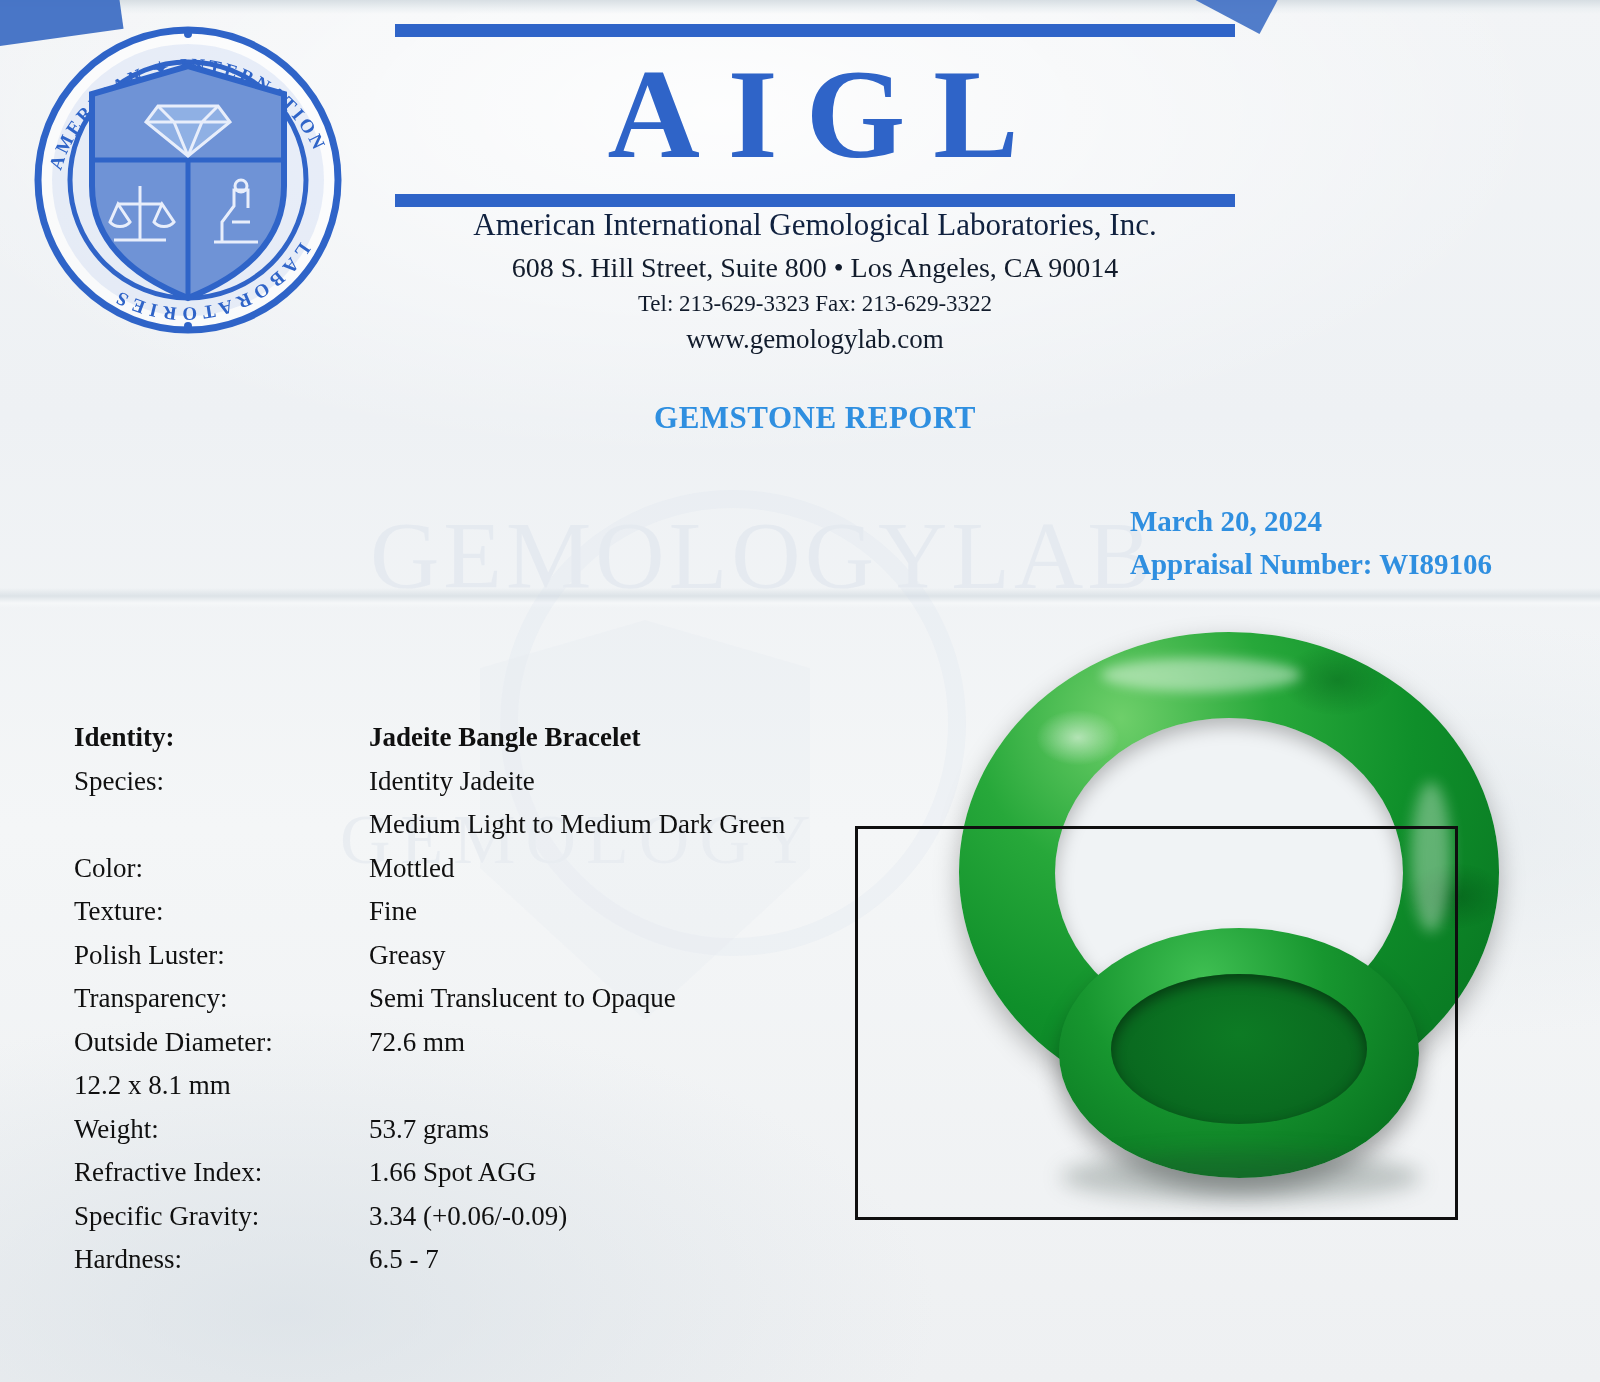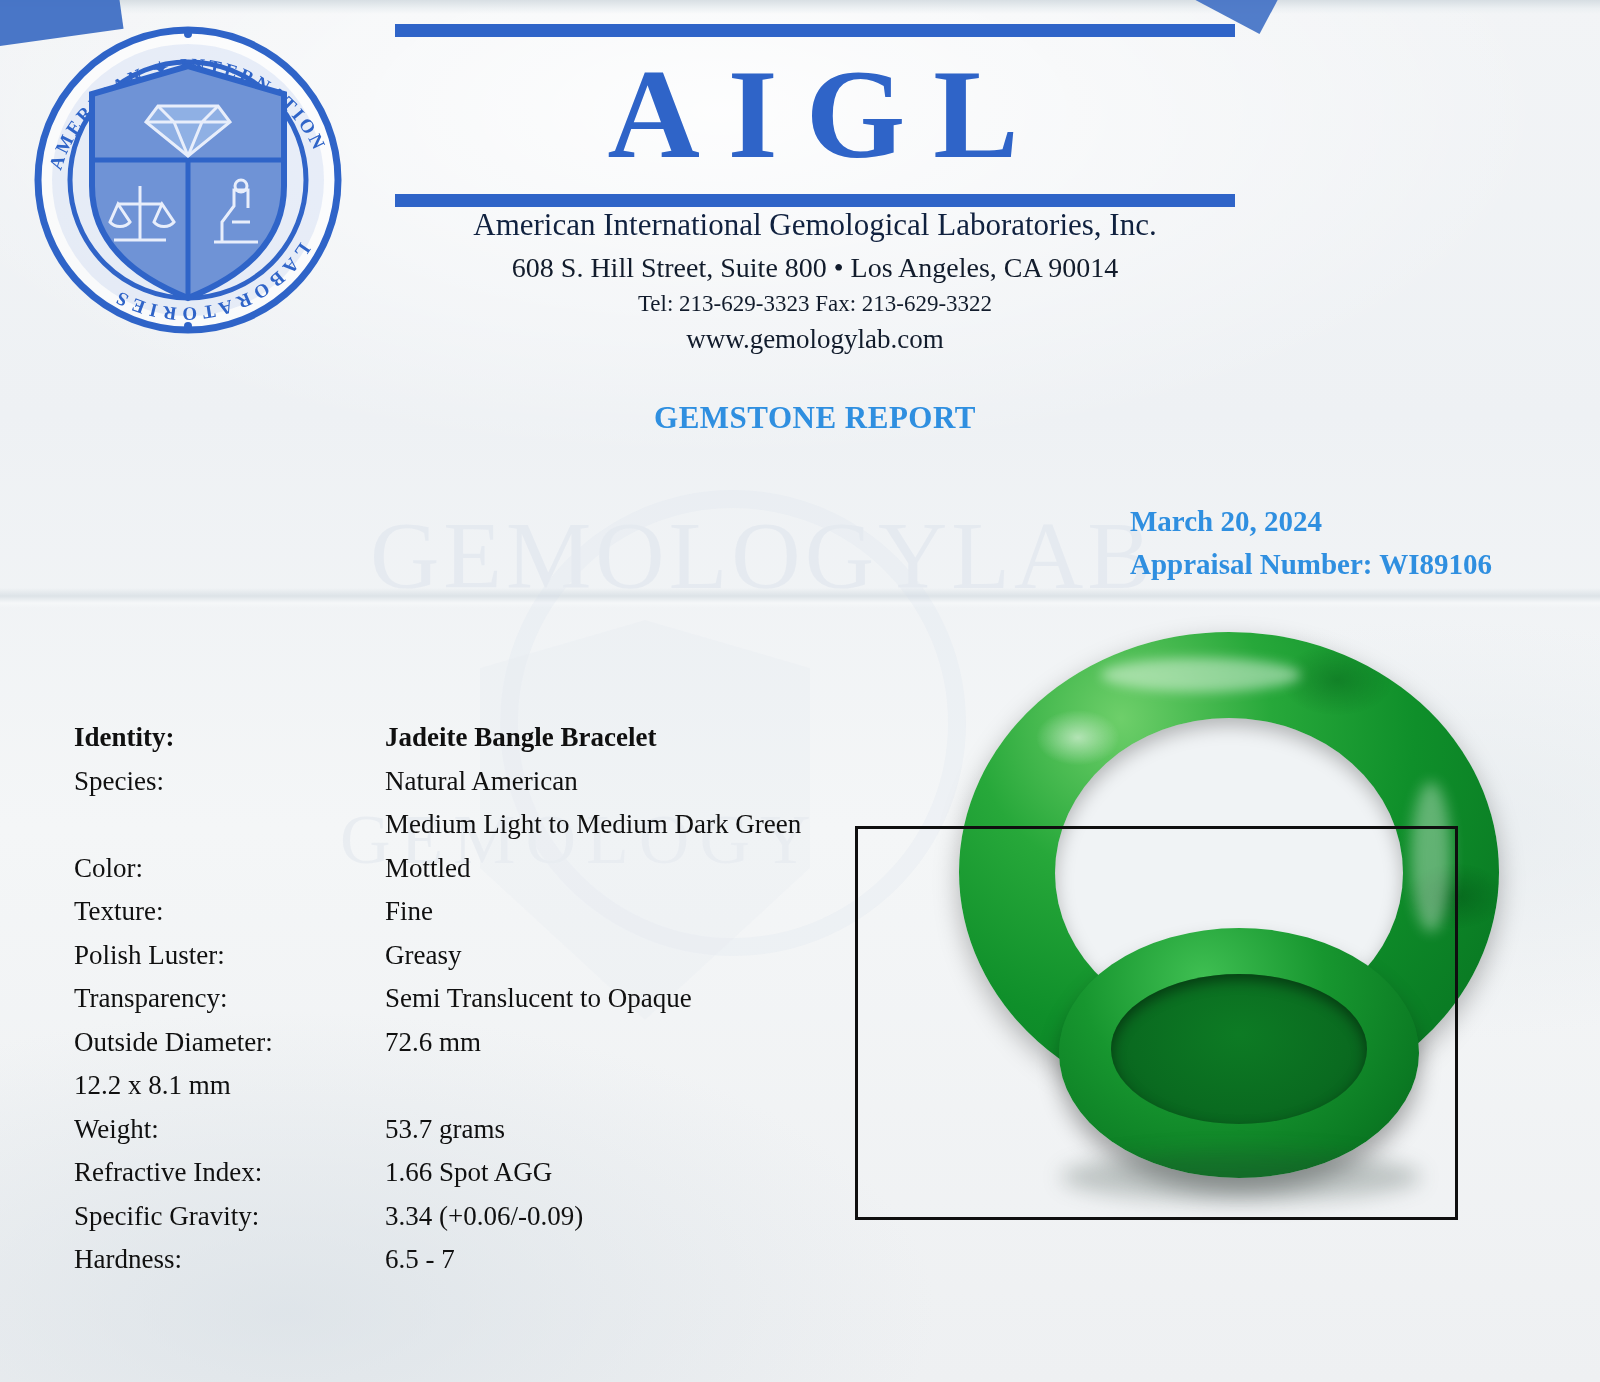--- a/index.html
+++ b/index.html
@@ -182,21 +182,20 @@
   
   .specs {
     position: absolute;
     left: 74px; top: 722px;
     width: 760px;
   }
   .spec-row {
     display: flex;
     align-items: flex-end;
     margin-bottom: 12.5px;
-    gap: 16px;
   }
   .spec-label {
     width: 295px;
     flex: 0 0 295px;
     font-size: 27px;
     color: #101010;
   }
   .spec-value {
     font-size: 27px;
     color: #101010;
@@ -381,21 +380,21 @@
     <div class="appraisal">Appraisal Number: WI89106</div>
   </div>
 
   <div class="specs">
     <div class="spec-row head">
       <div class="spec-label">Identity:</div>
       <div class="spec-value">Jadeite Bangle Bracelet</div>
     </div>
     <div class="spec-row">
       <div class="spec-label">Species:</div>
-      <div class="spec-value">Natural American</div>
+      <div class="spec-value">Identity Jadeite</div>
     </div>
     <div class="spec-row cont">
       <div class="spec-label">Color (cont.):</div>
       <div class="spec-value">Medium Light  to Medium Dark Green</div>
     </div>
     <div class="spec-row">
       <div class="spec-label">Color:</div>
       <div class="spec-value">Mottled</div>
     </div>
     <div class="spec-row">

